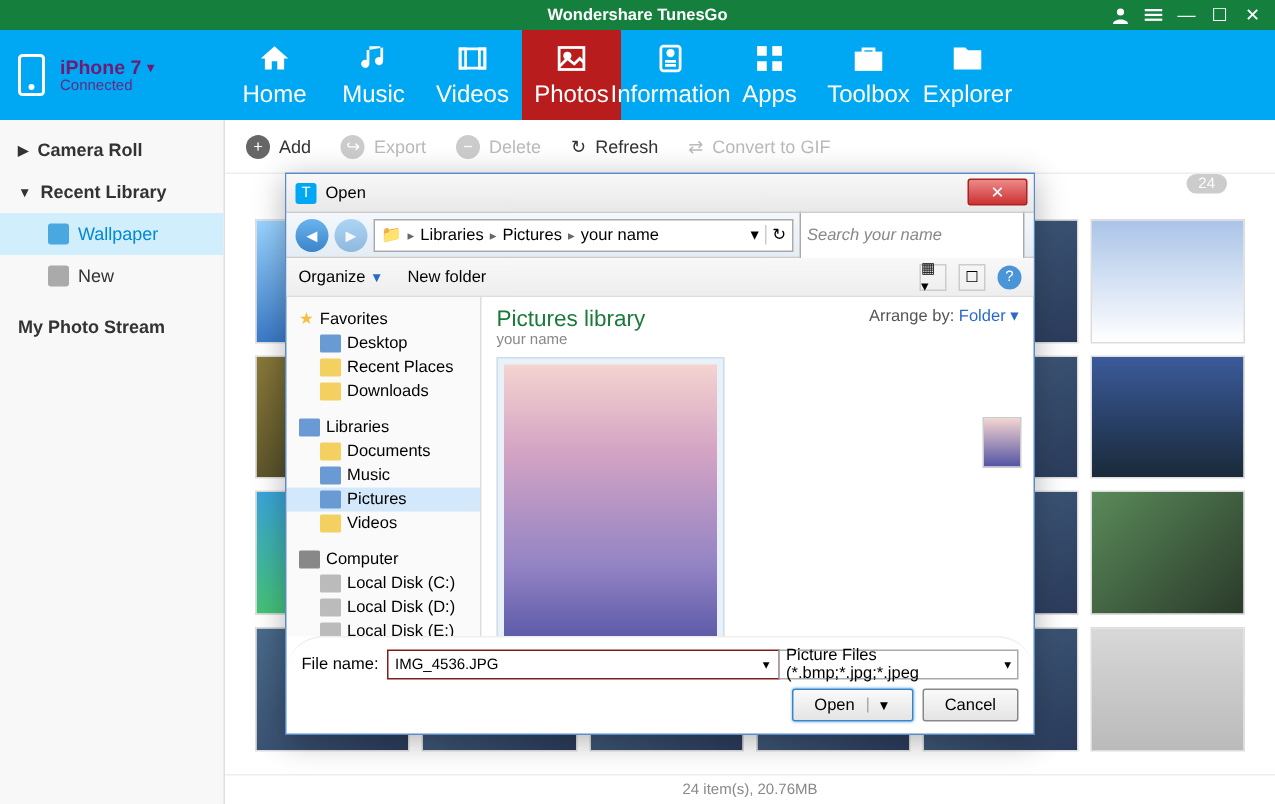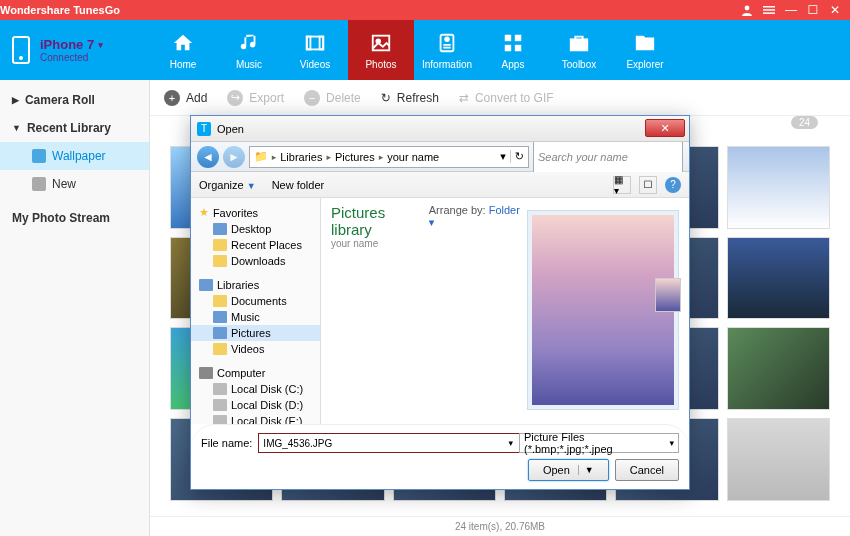--- a/index.html
+++ b/index.html
@@ -1,36 +1,36 @@
 <!DOCTYPE html>
 <html><head>
 <meta charset="utf-8">
 <style>
 * { margin: 0; padding: 0; box-sizing: border-box; font-family: "Segoe UI", Arial, sans-serif; }
 body { width: 850px; height: 536px; overflow: hidden; background: #fff; position: relative; }
 
 
-.titlebar { height: 20px; background: #ef4444; display: flex; align-items: center; justify-content: flex-start; position: relative; }
+.titlebar { height: 20px; background: #15803d; display: flex; align-items: center; justify-content: center; position: relative; }
 .titlebar-title { color: #fff; font-size: 11px; font-weight: 600; }
 .titlebar-right { position: absolute; right: 8px; top: 0; height: 20px; display: flex; gap: 8px; align-items: center; }
 .tb-icon { width: 14px; height: 14px; display: flex; align-items: center; justify-content: center; color: #fff; font-size: 12px; cursor: pointer; }
 
 
 .header { height: 60px; background: #00a8f3; display: flex; }
 .device-panel { width: 150px; display: flex; align-items: center; padding: 0 12px; gap: 10px; }
 .phone-icon { width: 18px; height: 28px; border: 2px solid #fff; border-radius: 3px; position: relative; }
 .phone-icon::after { content: ''; position: absolute; bottom: 2px; left: 50%; transform: translateX(-50%); width: 4px; height: 4px; border-radius: 50%; background: #fff; }
 .device-info { color: #701a75; }
 .device-name { font-size: 13px; font-weight: 600; display: flex; align-items: center; gap: 4px; }
 .device-status { font-size: 10px; opacity: 0.9; }
 .nav { display: flex; flex: 1; }
 .nav-item { width: 66px; display: flex; flex-direction: column; align-items: center; justify-content: center; gap: 4px; cursor: pointer; color: #fff; }
 .nav-item.active { background: #b91c1c; }
 .nav-icon { width: 24px; height: 24px; display: flex; align-items: center; justify-content: center; }
-.nav-label { font-size: 10px; }
+.nav-label { font-size: 16px; }
 
 
 .content { display: flex; height: calc(100% - 80px); }
 .sidebar { width: 150px; background: #f8f8f8; border-right: 1px solid #e0e0e0; padding-top: 6px; }
 .sb-item { padding: 7px 12px; font-size: 12px; display: flex; align-items: center; gap: 6px; cursor: pointer; color: #333; }
 .sb-item.bold { font-weight: 600; }
 .sb-item.selected { background: #d1eefc; color: #0089d6; }
 .sb-item.sub { padding-left: 32px; }
 .sb-arrow { font-size: 9px; }
 .sb-iconbox { width: 14px; height: 14px; background: #aaa; border-radius: 2px; }
@@ -78,21 +78,21 @@
 .tree-group { margin-bottom: 8px; }
 .tree-head { padding: 2px 8px; display: flex; align-items: center; gap: 4px; font-weight: 400; }
 .tree-item { padding: 2px 8px 2px 22px; display: flex; align-items: center; gap: 4px; cursor: pointer; }
 .tree-item.sel { background: #d4e8fc; }
 .tree-ic { width: 14px; height: 12px; display: inline-block; }
 .ic-fav { color: #f4c040; }
 .ic-folder { background: #f4d060; border-radius: 1px; }
 .ic-lib { background: #6a9ad4; border-radius: 1px; }
 .ic-comp { background: #888; border-radius: 1px; }
 .ic-disk { background: #bbb; border-radius: 1px; }
-.dlg-files { flex: 1; display: flex; flex-direction: row; padding: 6px 10px; position: relative; }
+.dlg-files { flex: 1; display: flex; flex-direction: column; padding: 6px 10px; position: relative; }
 .files-head { display: flex; justify-content: space-between; align-items: flex-start; }
 .files-title { color: #1a7a3a; font-size: 15px; }
 .files-sub { color: #888; font-size: 10px; }
 .arrange { font-size: 11px; color: #555; }
 .arrange-val { color: #2a6ac8; }
 .files-body { flex: 1; display: flex; gap: 8px; align-items: flex-start; margin-top: 6px; }
 .file-thumb-big { width: 152px; background: #e8f0f8; border: 1px solid #cde; padding: 4px; text-align: center; }
 .file-thumb-img { width: 100%; height: 190px; background: linear-gradient(180deg, #f4d4d0 0%, #d4a4c4 30%, #9484c4 70%, #5454a4 100%); }
 .file-thumb-sm { width: 26px; height: 34px; background: linear-gradient(180deg, #f4d4d0, #5454a4); border: 1px solid #ccc; position: absolute; right: 8px; top: 80px; }
 .dlg-bottom { padding: 8px 10px; border-top: 1px solid #eee; border-radius: 24px; }

